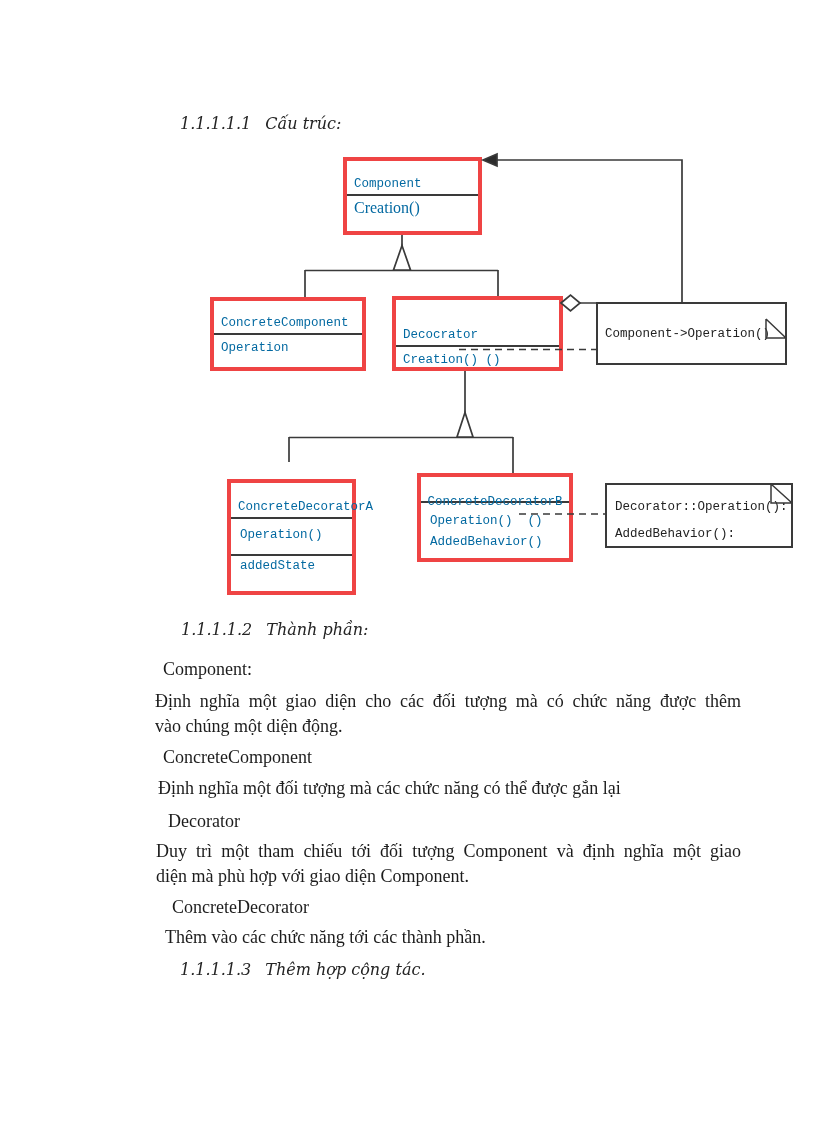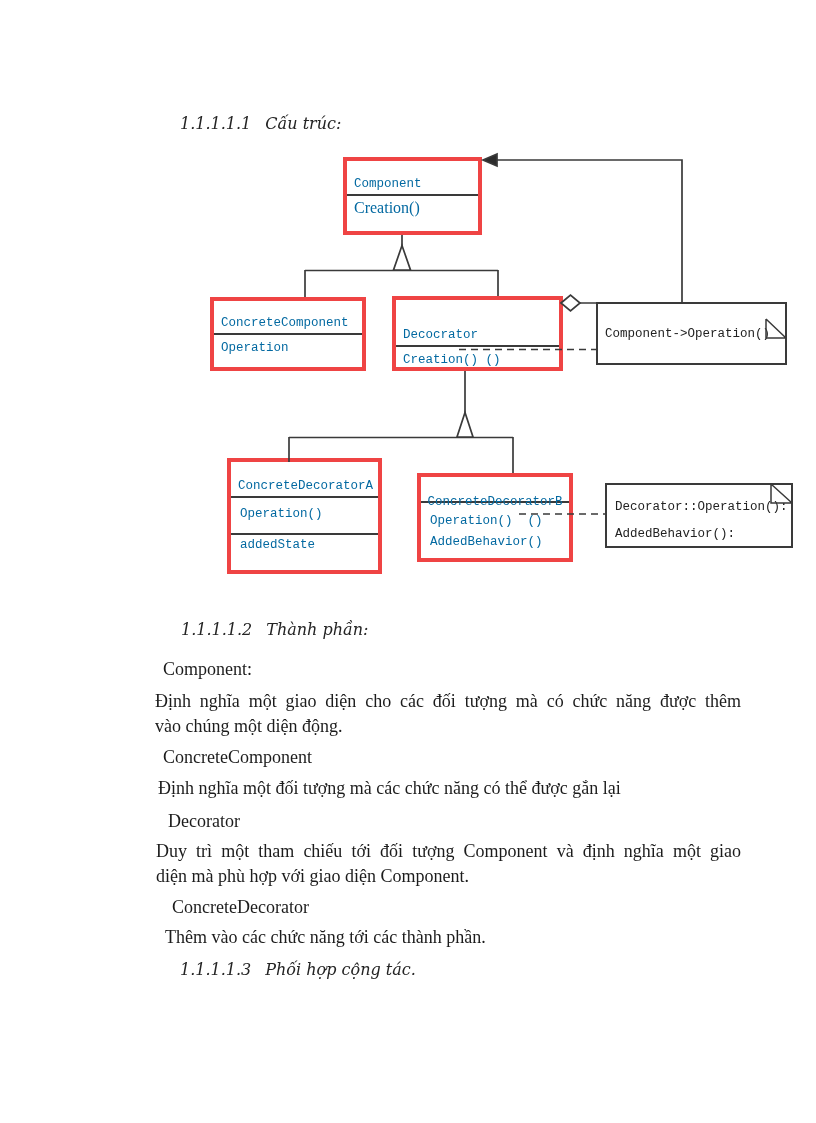--- a/index.html
+++ b/index.html
@@ -75,21 +75,21 @@
     </div>
     <div class="cmpt member">
       <span>Creation() ()</span>
     </div>
   </div>
 
   <div class="note v-center" style="left:596px;top:302px;width:191px;height:63px;">
     <span>Component-&gt;Operation()</span>
   </div>
 
-  <div class="uml" style="left:227px;top:458px;width:155px;height:116px;">
+  <div class="uml" style="left:227px;top:479px;width:129px;height:116px;">
     <div class="cmpt title" style="height:36px;">
       <span>ConcreteDecoratorA</span>
     </div>
     <div class="cmpt member center" style="height:37px;padding-top:9px;border-bottom:2px solid #3a3a3a;">
       <span>Operation()</span>
     </div>
     <div class="cmpt member center" style="padding-top:3px;">
       <span>addedState</span>
     </div>
   </div>
@@ -158,16 +158,16 @@
   <div class="blk jpar" style="left:156px;top:839px;width:585px;">
     <div class="jline">Duy trì một tham chiếu tới đối tượng Component và định nghĩa một giao</div>
     <div>diện mà phù hợp với giao diện Component.</div>
   </div>
 
   <div class="blk" style="left:172px;top:895px;">ConcreteDecorator</div>
 
   <div class="blk" style="left:165px;top:925px;">Thêm vào các chức năng tới các thành phần.</div>
 
   <div class="hd" style="left:180px;top:960px;">
-    <span class="hnum">1.1.1.1.3</span><span class="htitle">Phối hợp cộng tác.</span>
+    <span class="hnum">1.1.1.1.3</span><span class="htitle">Thêm hợp cộng tác.</span>
   </div>
 
 </div>
 
 </body></html>

